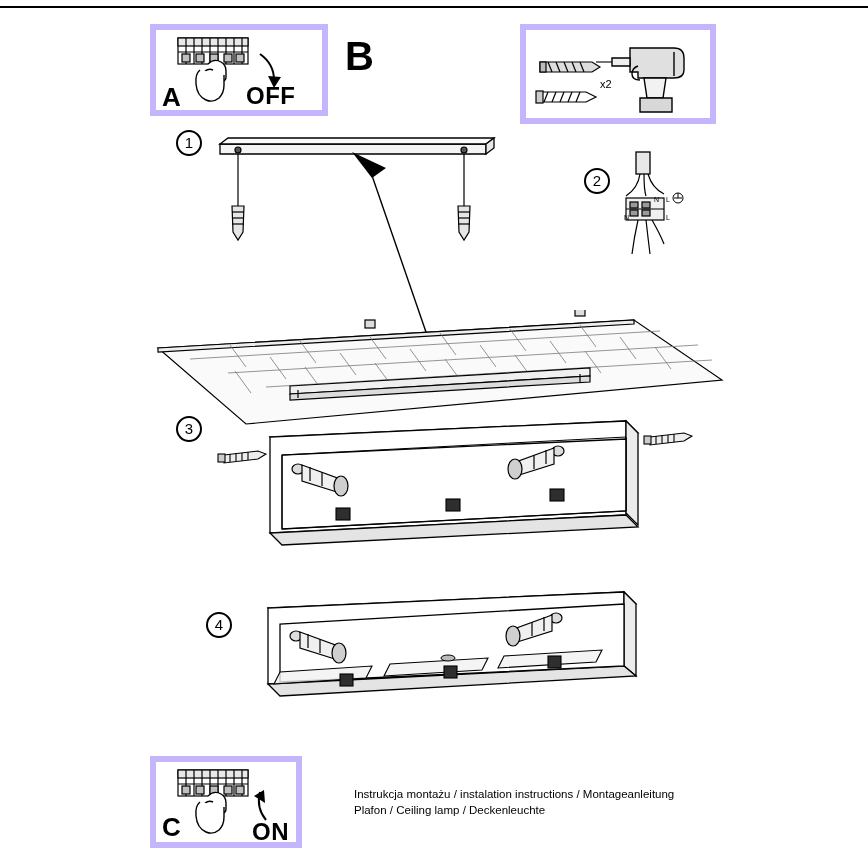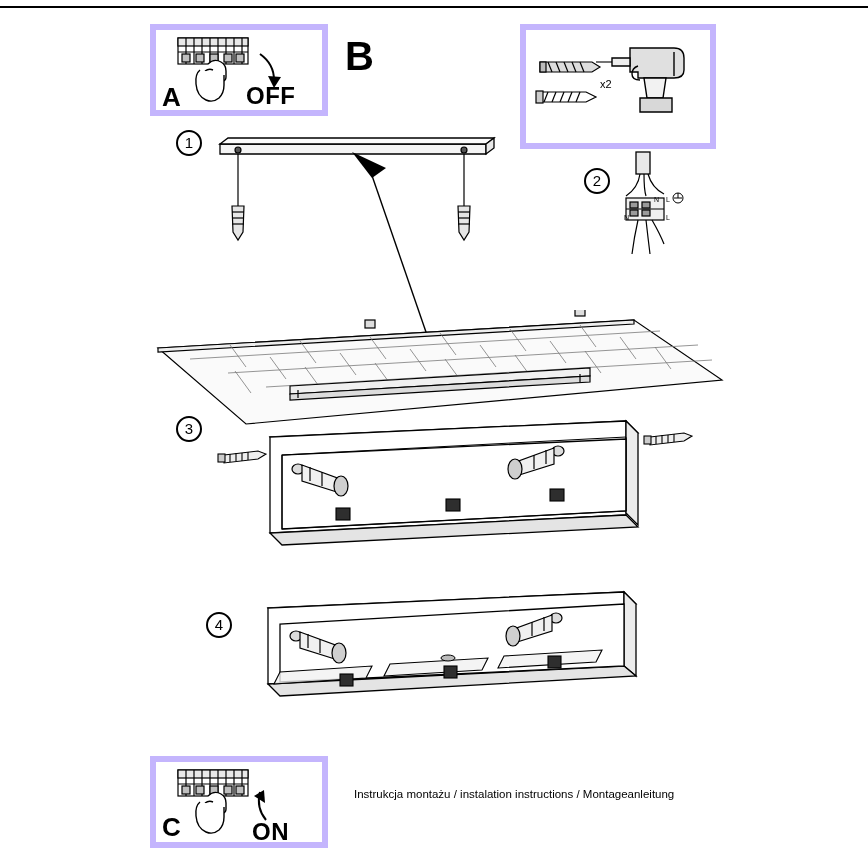--- a/index.html
+++ b/index.html
@@ -124,21 +124,21 @@
         <path d="M104 24 q14 10 14 26" fill="none"></path>
         <path d="M112 46 l6 12 l7 -11 z" stroke="none"></path>
       </g>
     </svg>
     <span class="word" style="left:90px; top:52px;">OFF</span>
   </div>
   <span class="label-letter" style="left:162px; top:82px;">A</span>
 
   <span class="label-big" style="left:345px; top:34px;">B</span>
 
-  <div class="box" style="left:520px; top:24px; width:196px; height:125px;">
+  <div class="box" style="left:520px; top:24px; width:196px; height:100px;">
     <svg width="192" height="96" viewBox="0 0 192 96">
 
       <g stroke="#000" stroke-width="1.2" fill="#ddd">
         <path d="M14 32 l52 0 l8 5 l-8 5 l-52 0 z"></path>
         <line x1="22" y1="32" x2="26" y2="42"></line>
         <line x1="30" y1="32" x2="34" y2="42"></line>
         <line x1="38" y1="32" x2="42" y2="42"></line>
         <line x1="46" y1="32" x2="50" y2="42"></line>
         <line x1="54" y1="32" x2="58" y2="42"></line>
         <rect x="14" y="32" width="6" height="10" fill="#bbb"></rect>
@@ -383,21 +383,21 @@
       <rect x="92" y="96" width="13" height="12"></rect>
       <rect x="196" y="88" width="13" height="12"></rect>
       <rect x="300" y="78" width="13" height="12"></rect>
     </g>
 
     <g stroke="#000" stroke-width="1" fill="#bbb">
       <ellipse cx="200" cy="80" rx="7" ry="3"></ellipse>
     </g>
   </svg>
 
-  <div class="box" style="left:150px; top:756px; width:178px; height:92px;">
+  <div class="box" style="left:150px; top:756px; width:152px; height:92px;">
     <svg width="174" height="88" viewBox="0 0 174 88">
       <g stroke="#000" fill="#fff" stroke-width="1.2">
         <rect x="22" y="8" width="70" height="26"></rect>
         <rect x="22" y="8" width="70" height="8" fill="#e8e8e8"></rect>
         <line x1="30" y1="8" x2="30" y2="34"></line>
         <line x1="38" y1="8" x2="38" y2="34"></line>
         <line x1="46" y1="8" x2="46" y2="34"></line>
         <line x1="54" y1="8" x2="54" y2="34"></line>
         <line x1="62" y1="8" x2="62" y2="34"></line>
         <line x1="70" y1="8" x2="70" y2="34"></line>
@@ -421,14 +421,15 @@
       <g stroke="#000" fill="#000" stroke-width="2">
         <path d="M110 58 q-10 -12 -6 -28" fill="none"></path>
         <path d="M98 34 l10 -6 l1 13 z" stroke="none"></path>
       </g>
     </svg>
     <span class="word" style="left:96px; top:56px;">ON</span>
   </div>
   <span class="label-letter" style="left:162px; top:812px;">C</span>
 
   <span class="footer-text" style="left:354px; top:786px;">Instrukcja montażu / instalation instructions / Montageanleitung</span>
+  <span class="footer-text" style="left:354px; top:802px;">Plafon / Ceiling lamp / Deckenleuchte</span>
 
 </div>
 
 </body></html>

